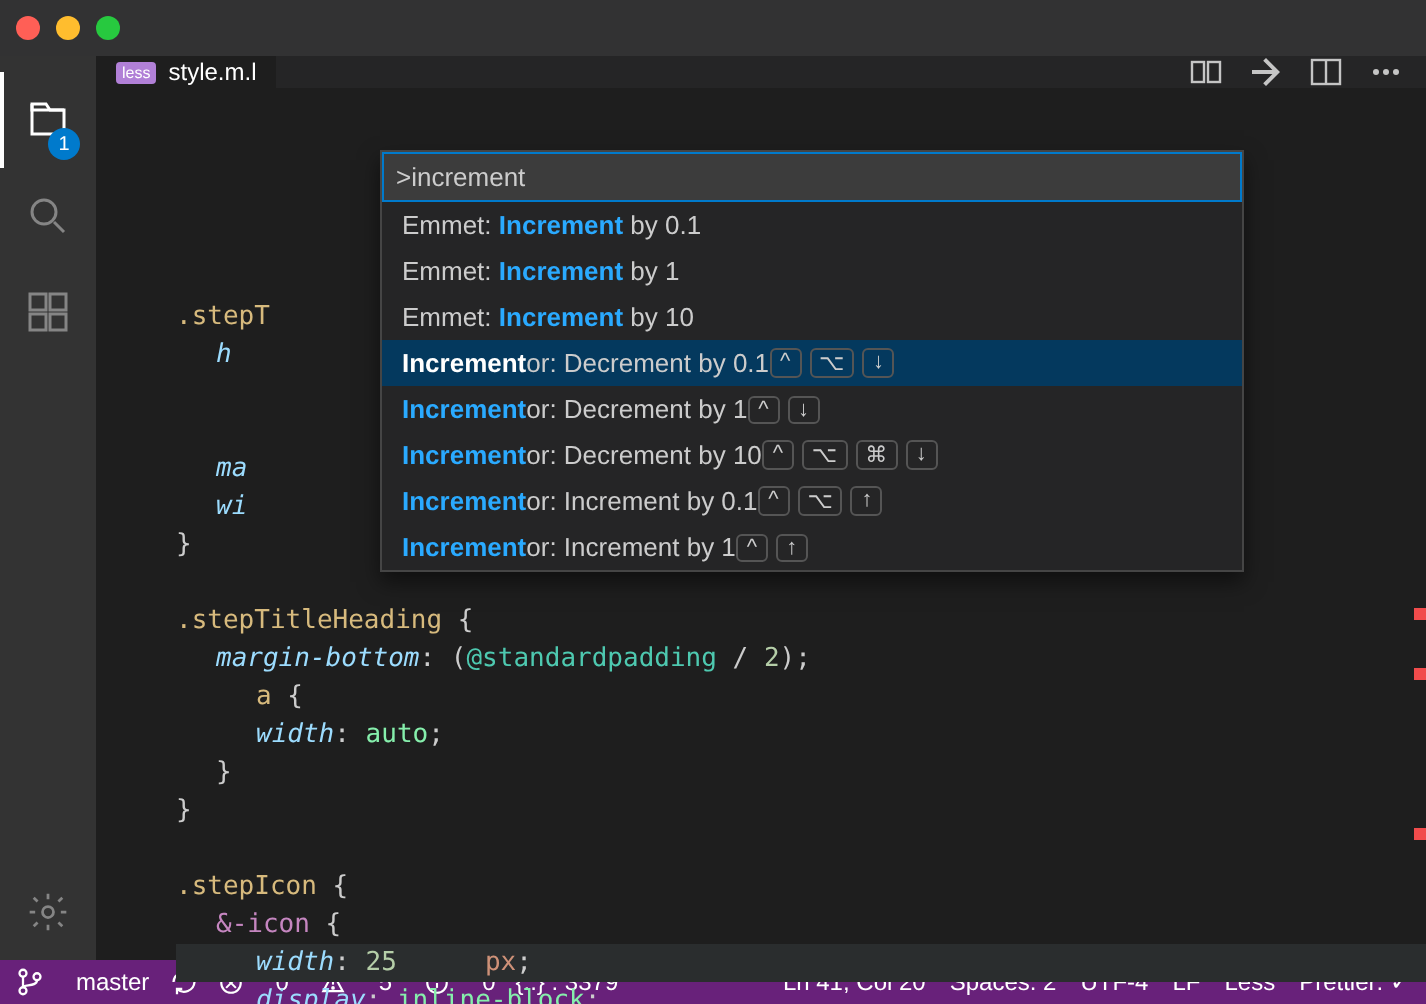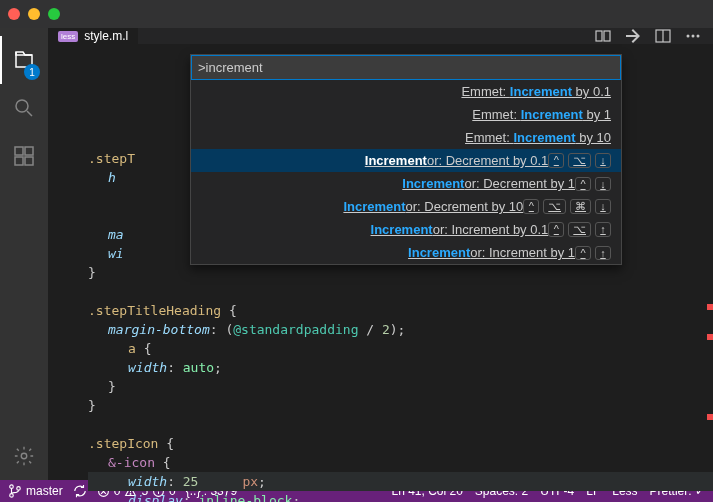--- a/index.html
+++ b/index.html
@@ -120,21 +120,21 @@
   .line { height: 19px; }
   .line.hl { background: #2a2d2e; }
   .code .red-marker {
     position: absolute;
     right: 0;
     width: 6px; height: 6px;
     background: #f14c4c;
   }
   .quickinput {
     position: absolute;
-    top: 26px;
+    top: 47px;
     left: 142px;
     width: 432px;
     background: #252526;
     border: 1px solid #454545;
     box-shadow: 0 5px 10px rgba(0,0,0,0.5);
     z-index: 100;
     font-size: 13px;
   }
   .qi-input {
     width: 100%;
@@ -144,23 +144,22 @@
     padding: 4px 6px;
     font-size: 13px;
     font-family: inherit;
     outline: none;
   }
   .qi-list { max-height: 300px; overflow: hidden; }
   .qi-item {
     padding: 4px 10px;
     display: flex;
     align-items: center;
-    justify-content: flex-end;
+    justify-content: flex-start;
     color: #cccccc;
-    text-decoration: underline;
   }
   .qi-item.sel { background: #04395e; }
   .qi-item .label b { color: #2aaaff; font-weight: bold; }
   .qi-item.sel .label b { color: #ffffff; }
   .qi-keys { display: flex; gap: 4px; }
   .qi-keys span {
     border: 1px solid #555;
     border-radius: 3px;
     padding: 0 4px;
     font-size: 11px;
@@ -172,21 +171,21 @@
     height: 22px;
     background: #68217a;
     color: #ffffff;
     display: flex;
     align-items: center;
     font-size: 12px;
     padding: 0 8px;
     gap: 10px;
   }
   .statusbar .right { margin-left: auto; display: flex; gap: 12px; align-items: center; }
-  .statusbar .item { display: flex; align-items: center; gap: 4px; }
+  .statusbar .item { display: flex; align-items: center; gap: 16px; }
   svg { display: block; }
 </style>
 </head>
 <body>
 
 <div class="titlebar">
   <div class="traffic-lights">
     <div class="tl red"></div>
     <div class="tl yellow"></div>
     <div class="tl green"></div>

